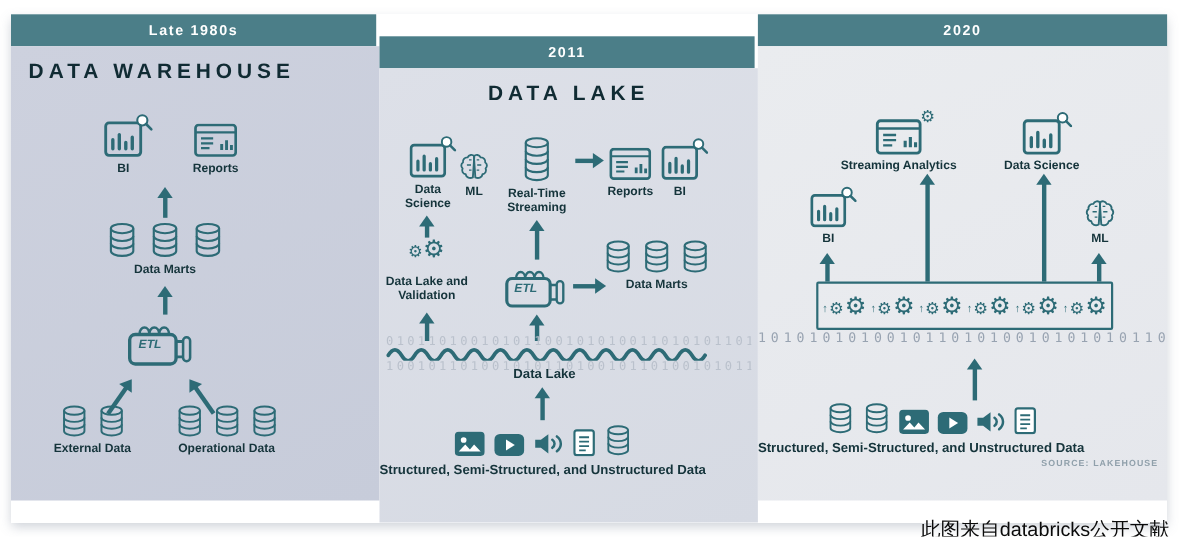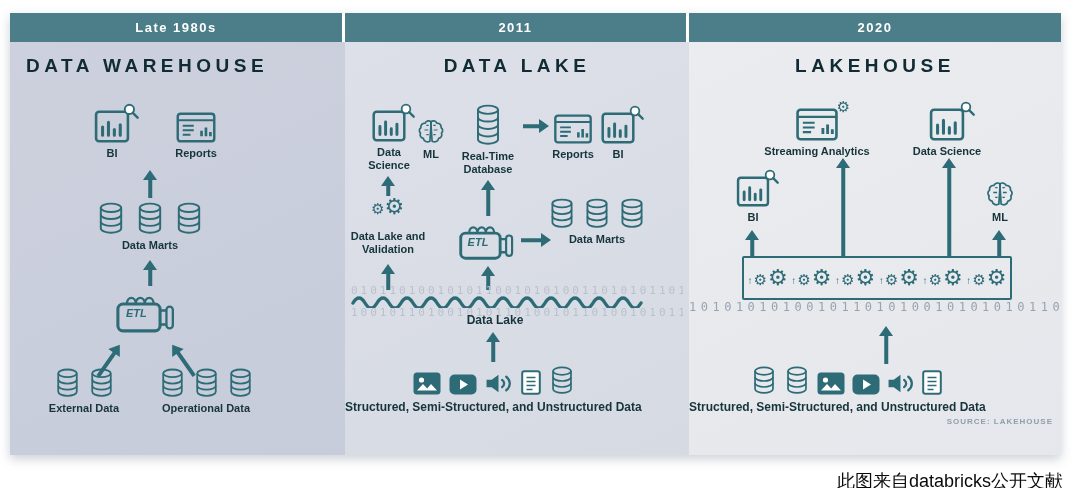--- a/index.html
+++ b/index.html
@@ -1,20 +1,20 @@
 <!DOCTYPE html>
 <html><head>
 <meta charset="utf-8">
 <style>
   html,body{margin:0;padding:0;background:#fff;}
   .canvas{position:relative;width:1080px;height:488px;background:#ffffff;overflow:hidden;
           font-family:"Liberation Sans",sans-serif;}
   .diagram{position:absolute;left:10px;top:13px;display:flex;box-shadow:0 4px 10px rgba(110,120,140,.35);}
   .panel{position:relative;height:442px;}
-  .p1{width:335px;} .p2{width:344px;} .p3{width:372px;}
+  .p1{width:335px;} .p2{width:344px;margin-top:20px;} .p3{width:372px;}
   .hdr{height:29px;background:#4b7e88;color:#fff;display:flex;align-items:center;justify-content:center;
        font-size:13px;font-weight:700;letter-spacing:1.5px;}
   .p1 .hdr,.p2 .hdr{margin-right:3px;}
   .pbody{position:relative;height:413px;}
   .pbody1{background:linear-gradient(155deg,#cdd1de 0%,#c7ccda 100%);}
   .pbody2{background:linear-gradient(155deg,#dde0e8 0%,#d6dae3 100%);}
   .pbody3{background:linear-gradient(155deg,#eaecef 0%,#e5e7ec 100%);}
   .ptitle{position:absolute;font-size:19px;font-weight:800;letter-spacing:4.5px;color:#102b33;white-space:nowrap;}
   .ptitle.ctr{left:0;right:0;text-align:center;}
   .node{position:absolute;display:flex;flex-direction:column;align-items:center;gap:4px;}
@@ -217,21 +217,21 @@
           <svg class="ic" style="width:30px;height:28px">
               <use href="#i-brain"></use>
             </svg>
           <span class="lbl">ML</span>
         </div>
 
         <div class="node" style="left:110px;top:62px;width:66px;">
           <svg class="ic" style="width:30px;height:42px">
               <use href="#i-db2"></use>
             </svg>
-          <span class="lbl">Real-Time Database</span>
+          <span class="lbl">Real-Time Streaming</span>
         </div>
 
         <div class="arr-r" style="left:178px;top:76px;width:26px;"></div>
 
         <div class="node" style="left:196px;top:72px;width:64px;">
           <svg class="ic" style="width:40px;height:30px">
               <use href="#i-reportwin"></use>
             </svg>
           <span class="lbl">Reports</span>
         </div>
@@ -311,21 +311,20 @@
             </svg>
         </div>
 
         <div class="blbl" style="top:358px;">Structured, Semi-Structured, and Unstructured Data</div>
       </div>
     </div>
 
     <div class="panel p3">
       <div class="hdr">2020</div>
       <div class="pbody pbody3">
-        <div class="ptitle ctr" style="top:13px;">LAKEHOUSE</div>
 
         <div class="node" style="left:62px;top:66px;width:132px;">
           <span class="icwrap" style="width:44px;height:33px;">
             <svg class="ic" style="width:44px;height:33px">
                 <use href="#i-reportwin"></use>
               </svg>
             <span class="gearbadge"></span>
           </span>
           <span class="lbl nowrap">Streaming Analytics</span>
         </div>

